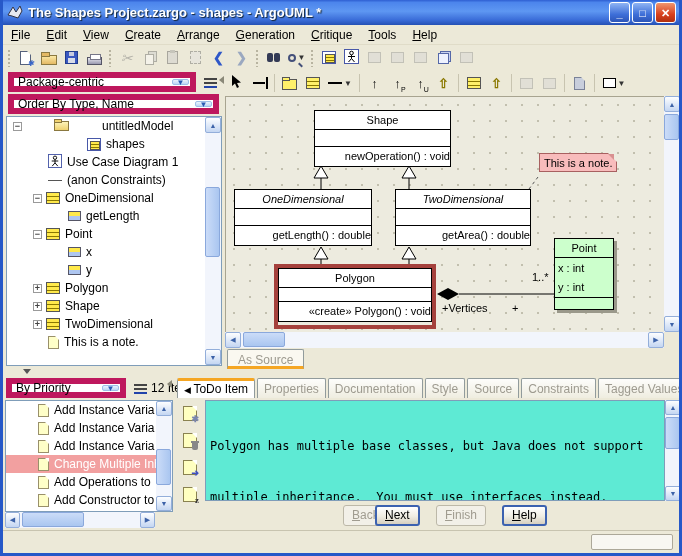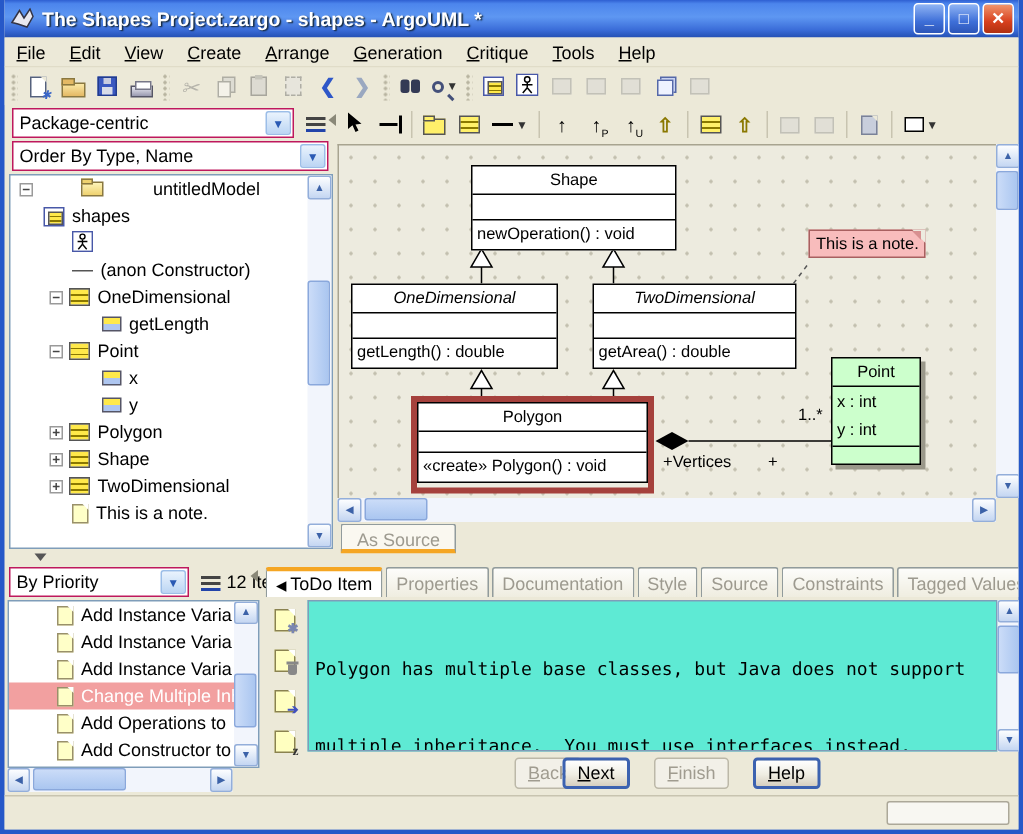--- a/index.html
+++ b/index.html
@@ -56,21 +56,21 @@
   .ic-mag{width:8px;height:8px;border:2px solid #44507A;border-radius:50%;}
   .ic-mag::after{content:"";position:absolute;left:8px;top:8px;width:5px;height:2px;background:#44507A;transform:rotate(45deg);}
   .dd{font-size:8px;color:#333;margin-left:2px;}
   .ic-classdia{width:14px;height:13px;background:#fff;border:1px solid #4858A8;padding:2px 2px;}
   .ic-classdia::before{content:"";display:block;width:8px;height:7px;background:repeating-linear-gradient(180deg,#FFE94A 0 2px,#8A7800 2px 3px);border:1px solid #555;}
   .ic-box3d{width:11px;height:11px;background:#EEF2FF;border:1px solid #5568A8;box-shadow:2px -2px 0 -1px #C8D2F0,2px -2px 0 0 #5568A8;margin-top:2px;}
   .ic-grey1{width:13px;height:11px;background:#D8D5C8;border:1px solid #999080;}
   .ic-greynote{width:11px;height:13px;background:#C8CEDC;border:1px solid #7A8298;}
   .ic-greynote::after{content:"";position:absolute;right:-1px;top:-1px;border-left:4px solid transparent;border-top:4px solid #ECE9D8;}
   
-  .combo{position:absolute;height:20px;background:#fff;border:1px solid #be185d;display:flex;align-items:center;padding-left:4px;font-size:12px;}
+  .combo{position:absolute;height:20px;background:#fff;border:6px solid #be185d;display:flex;align-items:center;padding-left:4px;font-size:12px;}
   .cbtn{position:absolute;right:1px;top:1px;bottom:1px;width:17px;border-radius:2px;
     background:linear-gradient(180deg,#EAF3FD,#BcD6F4);border:1px solid #9CBEE8;
     display:flex;align-items:center;justify-content:center;color:#2A5AB4;font-size:8px;}
   .cfgicon{width:13px;height:2px;background:#444;box-shadow:0 4px 0 #444,0 8px 0 #2244AA;margin-top:-8px;}
   .tree{position:absolute;left:3px;top:116px;width:216px;height:250px;background:#fff;border:1px solid #7F9DB9;overflow:hidden;}
   .trow{height:18px;display:flex;align-items:center;white-space:nowrap;}
   .exp{width:9px;height:9px;border:1px solid #9A9A9A;background:#fff;margin-right:4px;flex:0 0 9px;
        font:bold 9px/7px "Liberation Sans",sans-serif;text-align:center;color:#444;}
   .exp.minus::before{content:"−";}
   .exp.plus::before{content:"+";}
@@ -107,21 +107,21 @@
   .ic-pkg2{width:15px;height:11px;background:#FFF06A;border:1px solid #555;margin-top:3px;}
   .ic-pkg2::before{content:"";position:absolute;top:-3px;left:-1px;width:6px;height:2px;background:#FFF06A;border:1px solid #555;}
   .ic-class2{width:14px;height:12px;background:repeating-linear-gradient(180deg,#FFF06A 0 3px,#8A7800 3px 4px);border:1px solid #555;}
   
   .canvas{position:absolute;left:222px;top:96px;width:439px;height:236px;background:#EDEBDF;
     background-image:radial-gradient(#C2BFAE 1px,transparent 1.2px);background-size:16px 16px;overflow:hidden;border-left:1px solid #A8A490;border-top:1px solid #A8A490;}
   .cls{position:absolute;background:#fff;border:1px solid #000;font-size:11px;}
   .cls .t{height:19px;line-height:19px;text-align:center;border-bottom:1px solid #000;white-space:nowrap;overflow:hidden;}
   .cls .t.it{font-style:italic;}
   .cls .a{height:17px;border-bottom:1px solid #000;padding:1px 3px;line-height:18px;white-space:nowrap;}
-  .cls .o{height:19px;line-height:19px;padding-left:3px;white-space:nowrap;overflow:hidden;}
+  .cls .o{height:19px;line-height:19px;padding-left:18px;white-space:nowrap;overflow:hidden;text-align:right;}
   .sel{position:absolute;border:4px solid #A5413C;}
   .green{background:#CCFFCC;box-shadow:3px 3px 0 #9A988A;}
   .dnote{position:absolute;background:#F8BCBC;border:1px solid #A86060;padding:3px 4px 2px 4px;font-size:11px;white-space:nowrap;}
   .dnote::before{content:"";position:absolute;right:-1px;top:-1px;border-left:9px solid transparent;border-top:9px solid #EDEBDF;}
   .dnote::after{content:"";position:absolute;right:2px;top:0px;border-left:6px solid transparent;border-top:6px solid #D89090;}
   .dlabel{position:absolute;font-size:11px;white-space:nowrap;}
   .overlay{position:absolute;left:0;top:0;}
   
   .asdiag{position:absolute;left:224px;top:349px;height:20px;padding:3px 10px;background:#FAF8F0;
     border:1px solid #919B9C;border-bottom:3px solid #F5A623;border-radius:2px 2px 0 0;color:#9D9A8F;font-size:12px;}
@@ -279,37 +279,38 @@
     <span class="label">Order By Type, Name</span>
     <span class="cbtn">▼</span>
   </div>
 
   <div class="tree">
     <div class="trow" style="padding-left:6px;gap:28px;">
         <span class="exp minus"></span>
         <i class="ti ti-pkg"></i>
         <span>untitledModel</span>
       </div>
-    <div class="trow" style="padding-left:22px;">
+    <div class="trow" style="padding-left:36px;margin-left:44px;">
         <i class="ti ti-classdia"></i>
         <span>shapes</span>
       </div>
     <div class="trow" style="padding-left:41px;">
         <span class="ti"><svg width="14" height="14" viewBox="0 0 15 15">
             <rect x="0.5" y="0.5" width="14" height="14" fill="#fff" stroke="#4858A8"></rect>
             <circle cx="7.5" cy="4" r="1.8" fill="none" stroke="#000"></circle>
             <line x1="7.5" y1="6" x2="7.5" y2="9.5" stroke="#000"></line>
             <line x1="4" y1="7.5" x2="11" y2="7.5" stroke="#000"></line>
             <line x1="7.5" y1="9.5" x2="4.5" y2="13" stroke="#000"></line>
             <line x1="7.5" y1="9.5" x2="10.5" y2="13" stroke="#000"></line>
           </svg></span>
+        <span>Use Case Diagram 1</span>
       </div>
     <div class="trow" style="padding-left:41px;">
         <i class="ti ti-assoc"></i>
-        <span>(anon Constructor)</span>
+        <span>(anon Constraints)</span>
       </div>
     <div class="trow" style="padding-left:26px;">
         <span class="exp minus"></span>
         <i class="ti ti-class"></i>
         <span>OneDimensional</span>
       </div>
     <div class="trow" style="padding-left:61px;">
         <i class="ti ti-feat"></i>
         <span>getLength</span>
       </div>

